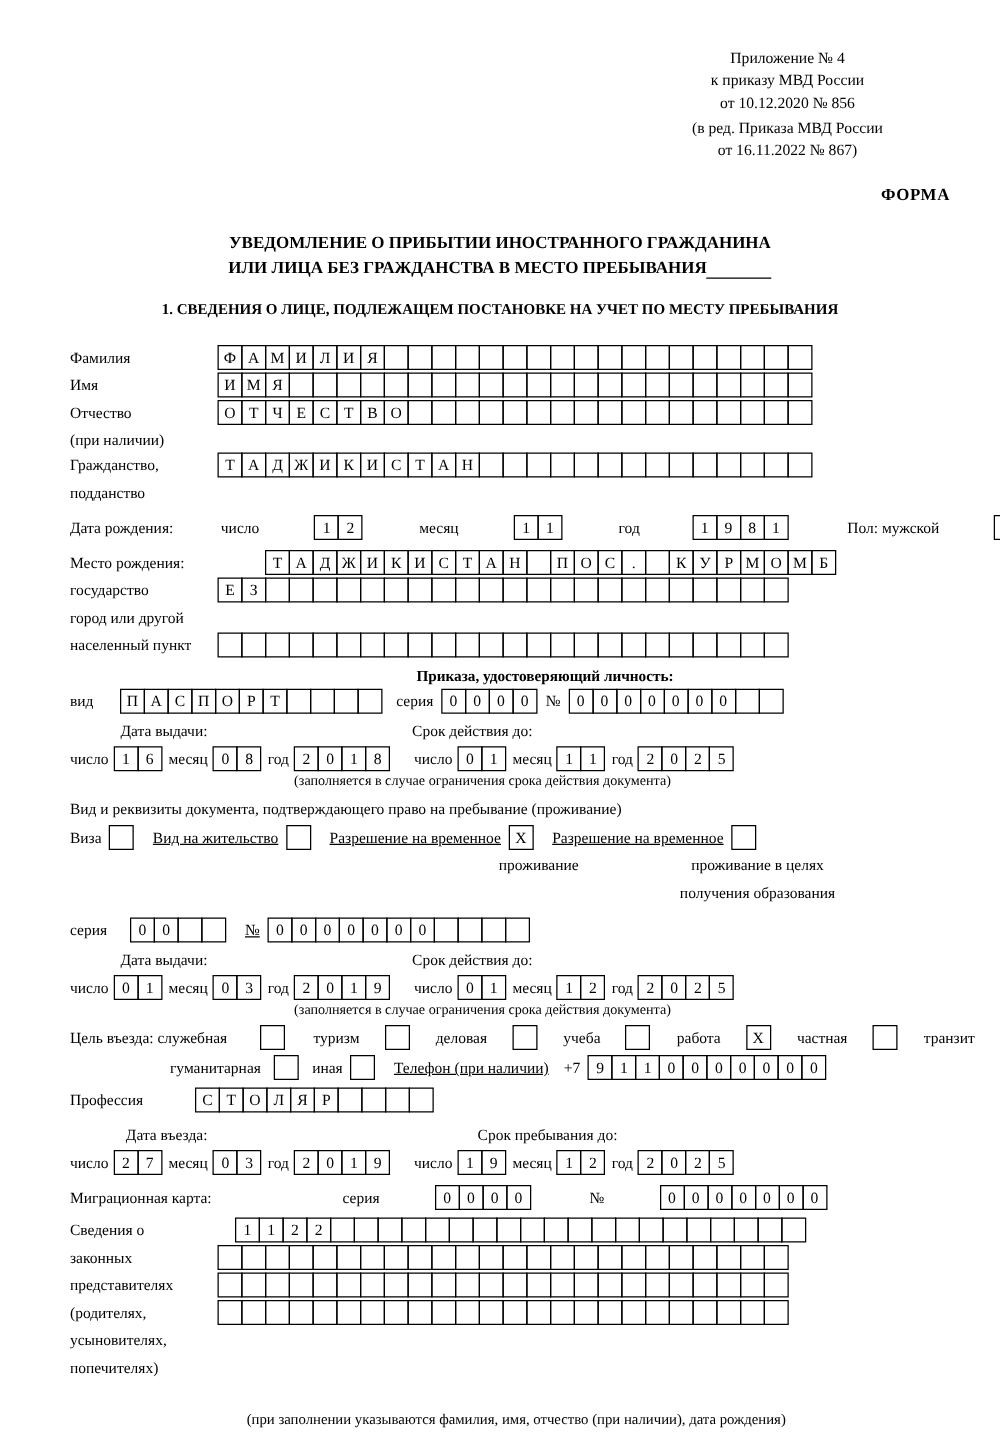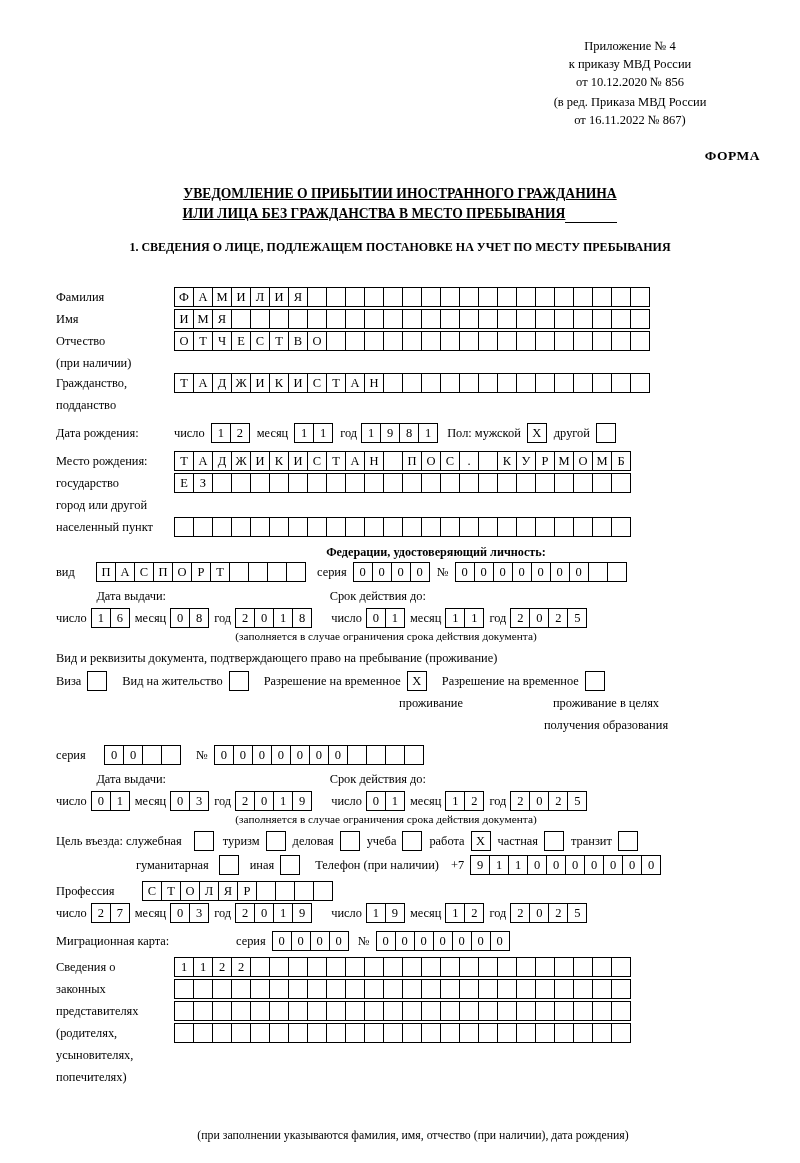--- a/index.html
+++ b/index.html
@@ -42,41 +42,40 @@
   }
   .title {
     position: absolute;
     top: 184px;
     left: 0;
     width: 800px;
     text-align: center;
     font-weight: bold;
     font-size: 13.6px;
     line-height: 1.45;
-    text-decoration: underline;
   }
   .title .u {
     display: inline-block;
     border-bottom: 1px solid #000;
     width: 52px;
     vertical-align: bottom;
     height: 14px;
   }
   .section1 {
     position: absolute;
     top: 240px;
     left: 0;
     width: 800px;
     text-align: center;
     font-weight: bold;
     font-size: 12px;
   }
   .body {
     position: absolute;
-    top: 287px;
+    top: 276px;
     left: 56px;
     width: 700px;
     font-size: 12.4px;
   }
   .row {
     display: flex;
     align-items: flex-start;
     margin-bottom: 2px;
   }
   .lbl {
@@ -96,31 +95,31 @@
     text-align: center;
     font-size: 12.5px;
     line-height: 19px;
     font-family: "Liberation Serif", serif;
   }
   .ml4 { margin-left: 4px; }
   .ml6 { margin-left: 6px; }
   .ml8 { margin-left: 8px; }
   .ml10 { margin-left: 10px; }
   .ml12 { margin-left: 12px; }
-  .ml16 { margin-left: 16px; }
+  .ml16 { margin-left: 16px; text-decoration: underline; }
   .ml20 { margin-left: 20px; }
   .lbl-w1 { width: 118px; }
   .sub {
     font-size: 12.4px;
     line-height: 17px;
   }
   .mt2 { margin-top: 2px; }
   .mt4 { margin-top: 4px; }
-  .mt6 { margin-top: 6px; }
-  .mt8 { margin-top: 8px; }
+  .mt6 { margin-top: 6px; gap: 14px; }
+  .mt8 { margin-top: 8px; gap: 38px; }
   .mt10 { margin-top: 10px; }
   .docline { text-align:center; font-weight:bold; font-size:12.2px; }
   .right-note { text-align:center; font-size:11.3px; }
   .bottom-note {
     position:absolute;
     top: 1128px;
     left:0;
     width:800px;
     text-align:center;
     font-size:11.8px;
@@ -395,21 +394,21 @@
           <div class="cell"></div>
           <div class="cell"></div>
           <div class="cell"></div>
           <div class="cell"></div>
           <div class="cell"></div>
           <div class="cell"></div>
           <div class="cell"></div>
         </div>
     </div>
 
-    <div class="docline mt8" style="padding-left:60px">Федерации, удостоверяющий личность:</div>
+    <div class="docline mt8" style="padding-left:60px">Приказа, удостоверяющий личность:</div>
 
     <div class="row mt2">
       <div class="lbl" style="width:40px">вид</div>
       <div class="cells">
           <div class="cell">П</div>
           <div class="cell">А</div>
           <div class="cell">С</div>
           <div class="cell">П</div>
           <div class="cell">О</div>
           <div class="cell">Р</div>
@@ -649,20 +648,24 @@
           <div class="cell">Л</div>
           <div class="cell">Я</div>
           <div class="cell">Р</div>
           <div class="cell"></div>
           <div class="cell"></div>
           <div class="cell"></div>
           <div class="cell"></div>
         </div>
     </div>
 
+    <div class="row mt8">
+      <div class="lbl" style="width:110px; text-align:right">Дата въезда:</div>
+      <div class="lbl" style="width:290px; text-align:right">Срок пребывания до:</div>
+    </div>
 
     <div class="row">
       <div class="lbl">число</div>
       <div class="cells ml4">
           <div class="cell">2</div>
           <div class="cell">7</div>
         </div>
       <div class="lbl ml6">месяц</div>
       <div class="cells ml4">
           <div class="cell">0</div>

